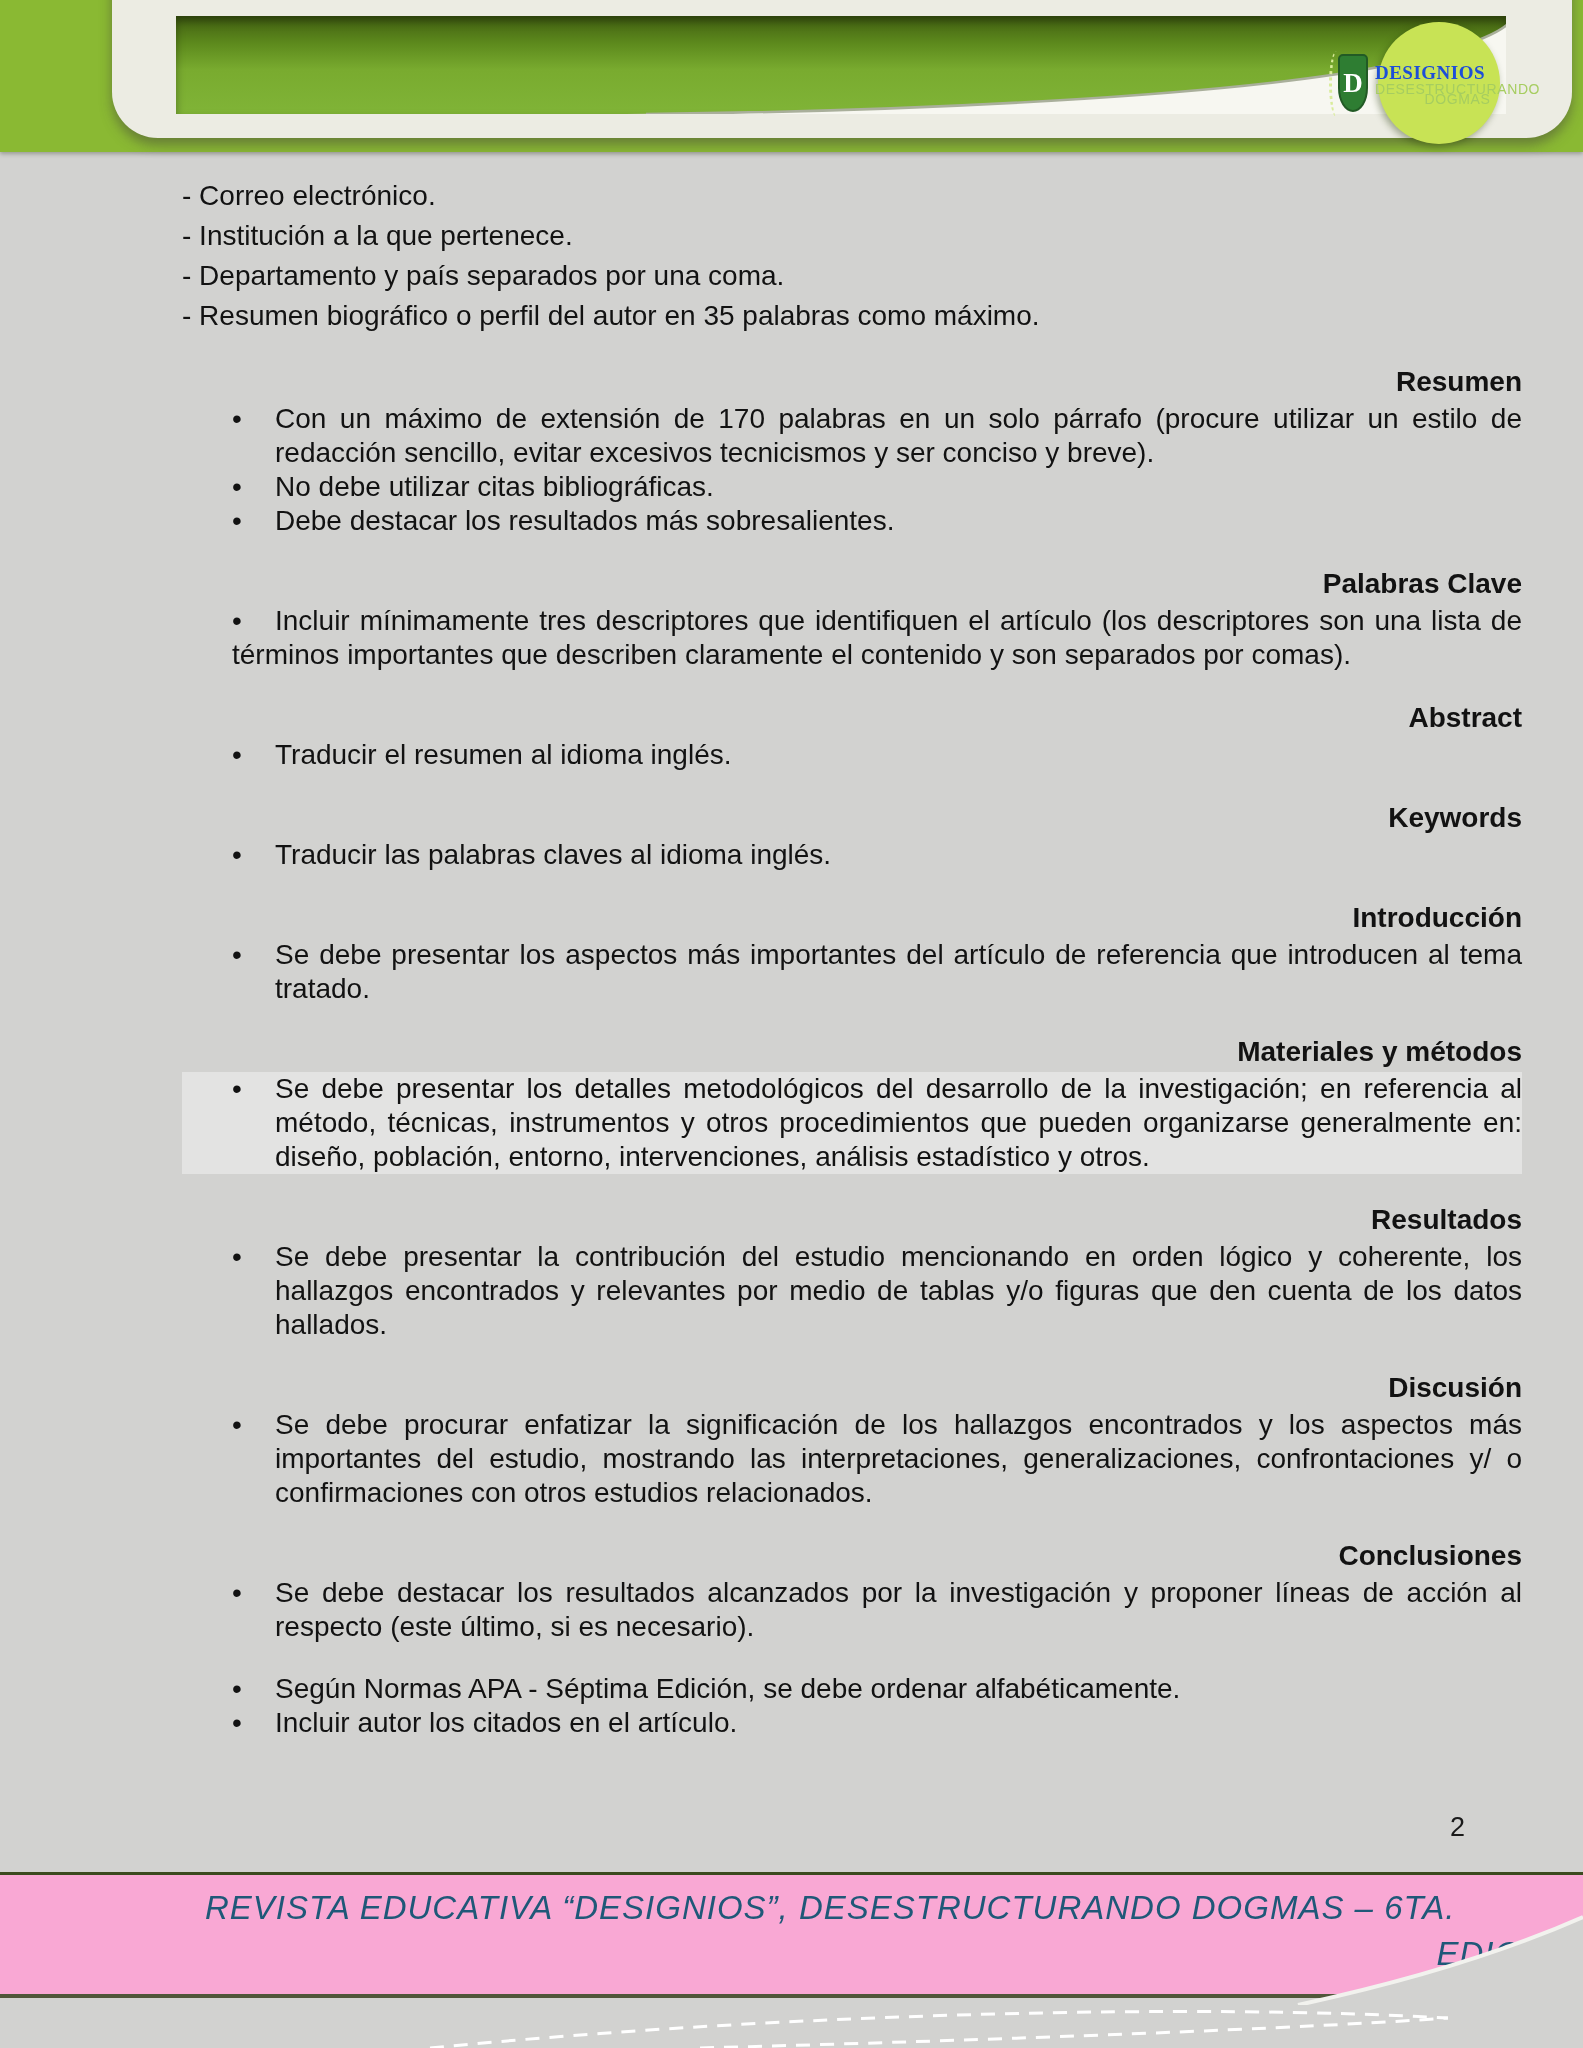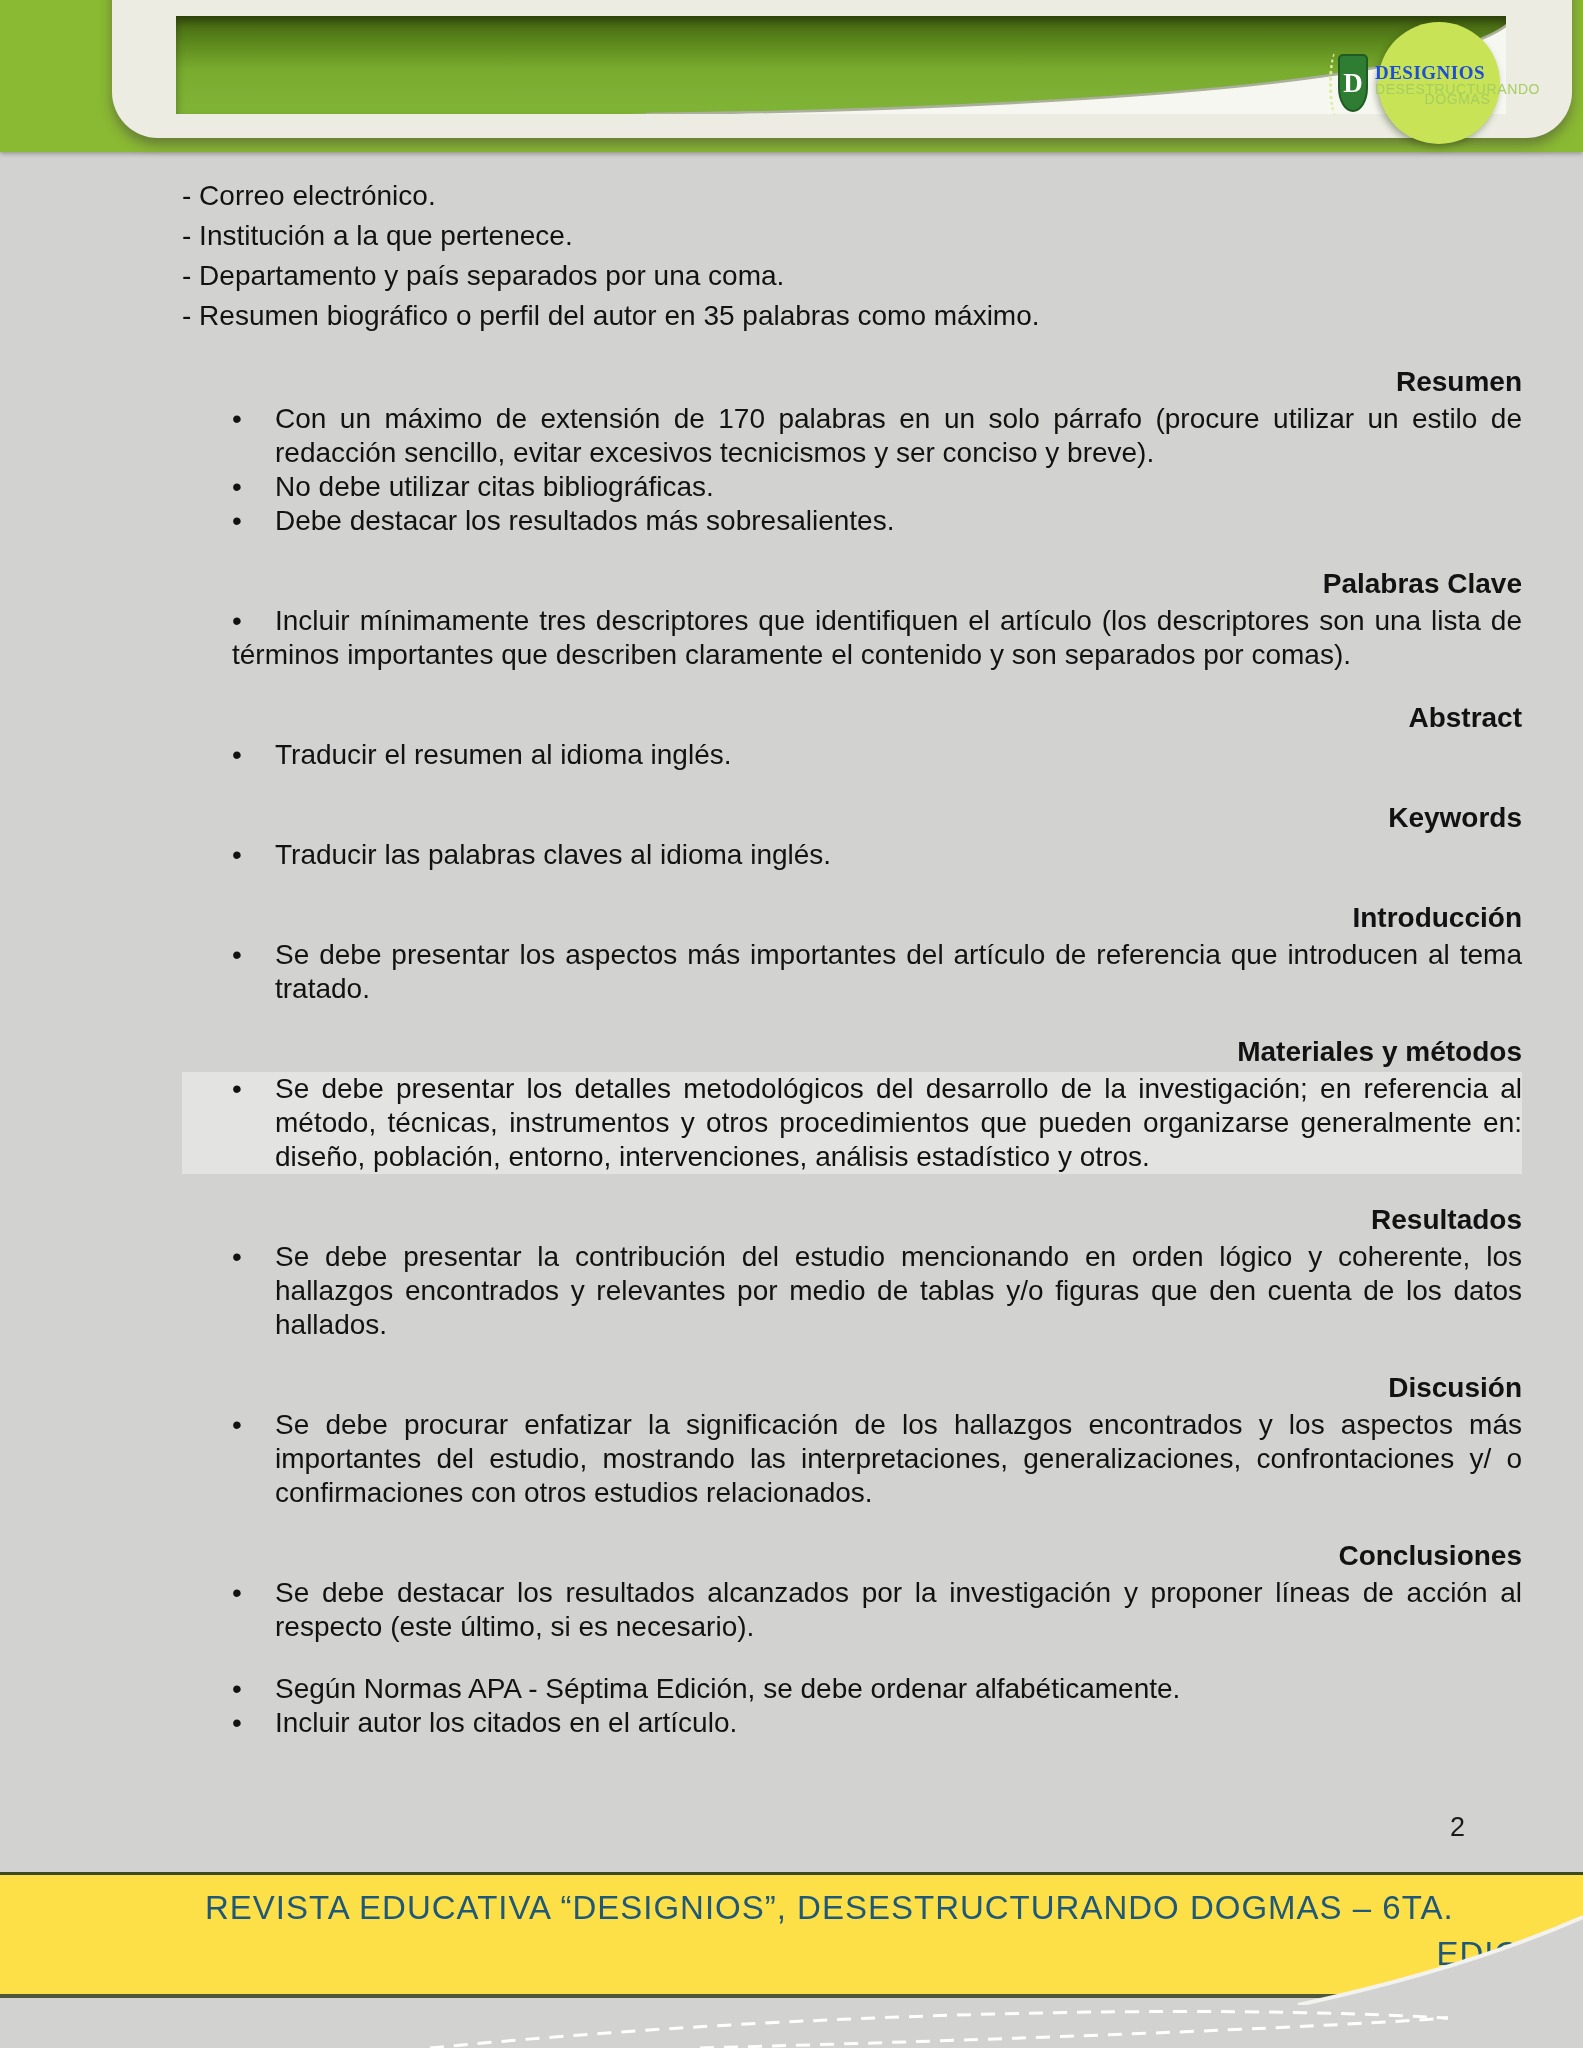--- a/index.html
+++ b/index.html
@@ -93,26 +93,27 @@
 
   .page-number {
     position: absolute; right: 118px; top: 1812px;
     font-size: 27px; color: #1a1a1a;
   }
 
   
   .footer-band {
     position: absolute; left: 0; top: 1872px;
     width: 1583px; height: 126px;
-    background: #fde047;
+    background: #f9a8d4;
     border-top: 3px solid #3c4a1f;
     border-bottom: 4px solid #50563a;
     color: #1f5878;
     z-index: 1;
     overflow: visible;
+    font-style: italic;
   }
   .footer-line1 { margin: 14px 0 0 205px; font-size: 33px; letter-spacing: 1px; }
   .footer-line2 { margin: 8px 2px 0 136px; font-size: 33px; letter-spacing: 1px; text-align: right; }
   .footer-swoosh { position: absolute; right: 0; top: -3px; width: 500px; height: 133px; z-index: 2; }
   .deco-dashes { position: absolute; left: 0; top: 1996px; width: 1583px; height: 52px; z-index: 0; }
 </style>
 </head>
 <body>
 
 <div class="header-band">

